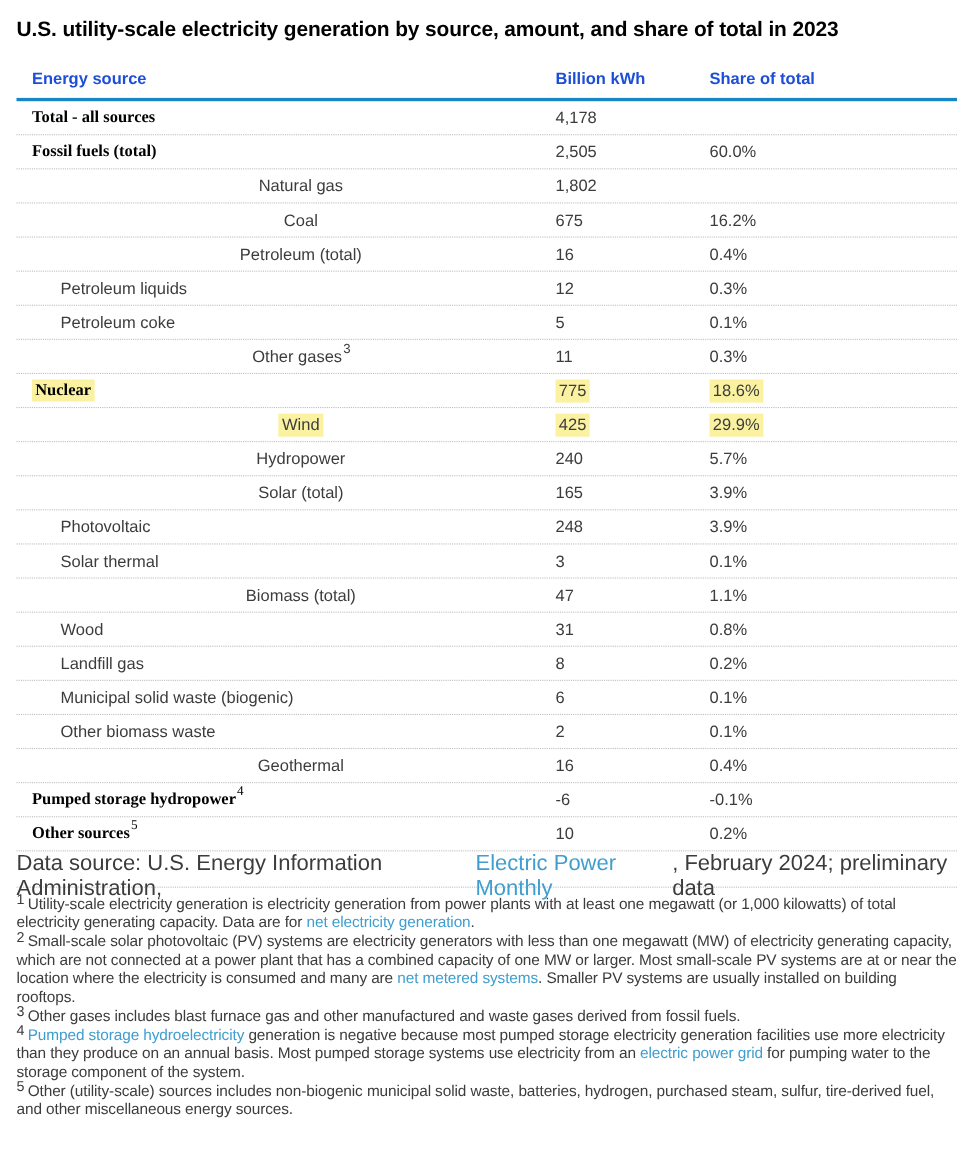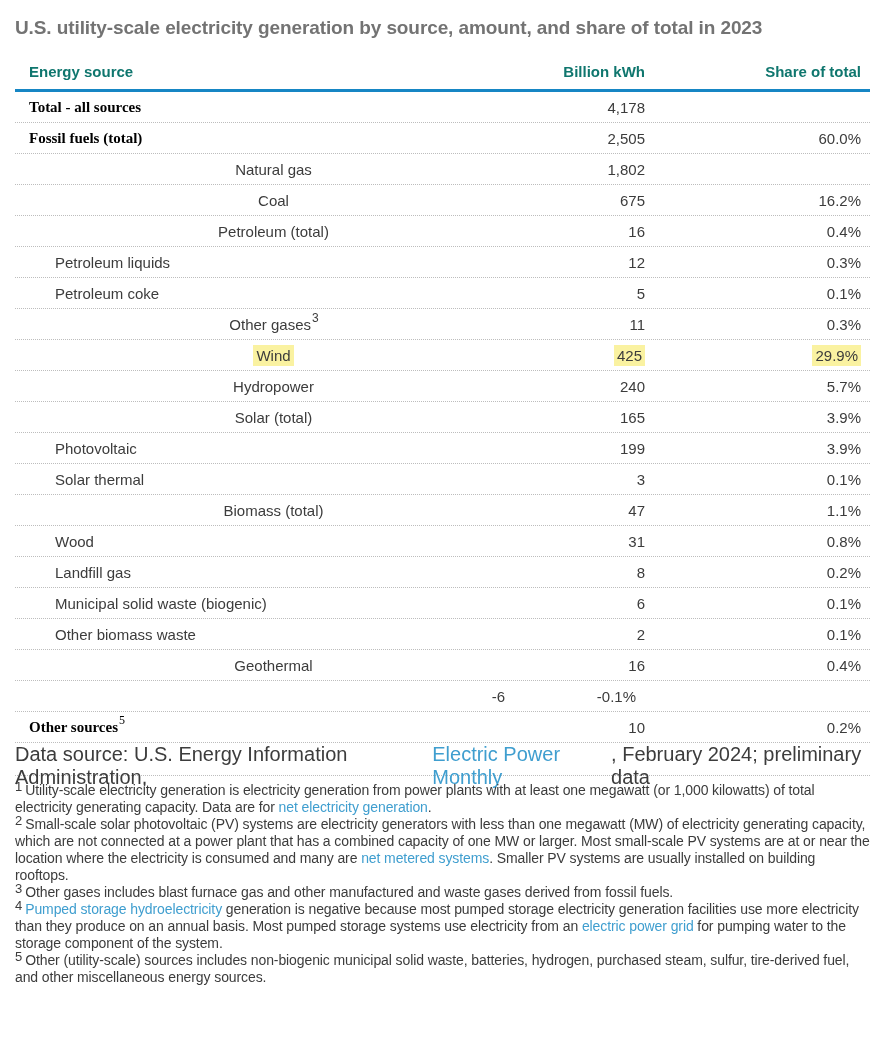--- a/index.html
+++ b/index.html
@@ -5,41 +5,41 @@
   * { margin:0; padding:0; box-sizing:border-box; }
   html,body { background:#ffffff; }
   body {
     width:885px; height:1056px; overflow:hidden;
     font-family:"Liberation Sans","DejaVu Sans",sans-serif;
     color:#3c3c3c;
   }
   .page { padding:0 15px; }
 
   h1.title {
-    font-size:19px; line-height:23px; font-weight:700; color:#737373;
+    font-size:19px; line-height:23px; font-weight:700; color:#000000;
     margin-top:16px; letter-spacing:-0.1px;
   }
 
   .grid3 { display:grid; grid-template-columns:1fr 140px 225px; align-items:center; }
 
   .thead {
     padding:24px 0 9px 0;
     border-bottom:3px solid var(--rule,#1686c4);
-    font-weight:700; color:#0f766e; font-size:15px;
+    font-weight:700; color:#1d4ed8; font-size:15px;
   }
   .thead .c-name { padding-left:14px; }
 
   .trow {
     height:31px;
     border-bottom:1px dotted #bdbdbd;
     font-size:15px;
   }
   .trow .c-name { color:#3c3c3c; }
   .trow.bold .c-name { font-weight:700; color:#000; }
-  .c-kwh, .c-share { text-align:right; white-space:nowrap; }
+  .c-kwh, .c-share { white-space:nowrap; }
   .c-share { padding-right:9px; }
   .ind0 { padding-left:14px;font-family:Liberation Serif, serif; }
   .ind1 { padding-left:27px;text-align:center; }
   .ind2 { padding-left:40px; }
   .hl { background:var(--hl,#faf2a1); padding:2px 3px; }
   sup.tsup {
     font-size:12px; font-weight:400; color:#3c3c3c;
     position:relative; top:-2px; left:1px; vertical-align:super; line-height:0;
   }
   .trow.bold sup.tsup { color:#000; }
@@ -103,38 +103,43 @@
       <div class="trow grid3">
         <div class="c-name ind2"><span>Petroleum coke</span></div>
         <div class="c-kwh"><span>5</span></div>
         <div class="c-share"><span>0.1%</span></div>
       </div>
       <div class="trow grid3">
         <div class="c-name ind1"><span>Other gases</span><sup class="tsup">3</sup></div>
         <div class="c-kwh"><span>11</span></div>
         <div class="c-share"><span>0.3%</span></div>
       </div>
+      <div class="trow grid3 bold">
+        <div class="c-name ind0"><span class="hl">Nuclear</span></div>
+        <div class="c-kwh"><span class="hl">775</span></div>
+        <div class="c-share"><span class="hl">18.6%</span></div>
+      </div>
       <div class="trow grid3">
         <div class="c-name ind1"><span class="hl">Wind</span></div>
         <div class="c-kwh"><span class="hl">425</span></div>
         <div class="c-share"><span class="hl">29.9%</span></div>
       </div>
       <div class="trow grid3">
         <div class="c-name ind1"><span>Hydropower</span></div>
         <div class="c-kwh"><span>240</span></div>
         <div class="c-share"><span>5.7%</span></div>
       </div>
       <div class="trow grid3">
         <div class="c-name ind1"><span>Solar (total)</span></div>
         <div class="c-kwh"><span>165</span></div>
         <div class="c-share"><span>3.9%</span></div>
       </div>
       <div class="trow grid3">
         <div class="c-name ind2"><span>Photovoltaic</span></div>
-        <div class="c-kwh"><span>199</span></div>
+        <div class="c-kwh"><span>248</span></div>
         <div class="c-share"><span>3.9%</span></div>
       </div>
       <div class="trow grid3">
         <div class="c-name ind2"><span>Solar thermal</span></div>
         <div class="c-kwh"><span>3</span></div>
         <div class="c-share"><span>0.1%</span></div>
       </div>
       <div class="trow grid3">
         <div class="c-name ind1"><span>Biomass (total)</span></div>
         <div class="c-kwh"><span>47</span></div>
@@ -159,20 +164,21 @@
         <div class="c-name ind2"><span>Other biomass waste</span></div>
         <div class="c-kwh"><span>2</span></div>
         <div class="c-share"><span>0.1%</span></div>
       </div>
       <div class="trow grid3">
         <div class="c-name ind1"><span>Geothermal</span></div>
         <div class="c-kwh"><span>16</span></div>
         <div class="c-share"><span>0.4%</span></div>
       </div>
       <div class="trow grid3 bold">
+        <div class="c-name ind0"><span>Pumped storage hydropower</span><sup class="tsup">4</sup></div>
         <div class="c-kwh"><span>-6</span></div>
         <div class="c-share"><span>-0.1%</span></div>
       </div>
       <div class="trow grid3 bold">
         <div class="c-name ind0"><span>Other sources</span><sup class="tsup">5</sup></div>
         <div class="c-kwh"><span>10</span></div>
         <div class="c-share"><span>0.2%</span></div>
       </div>
     </div>
 

